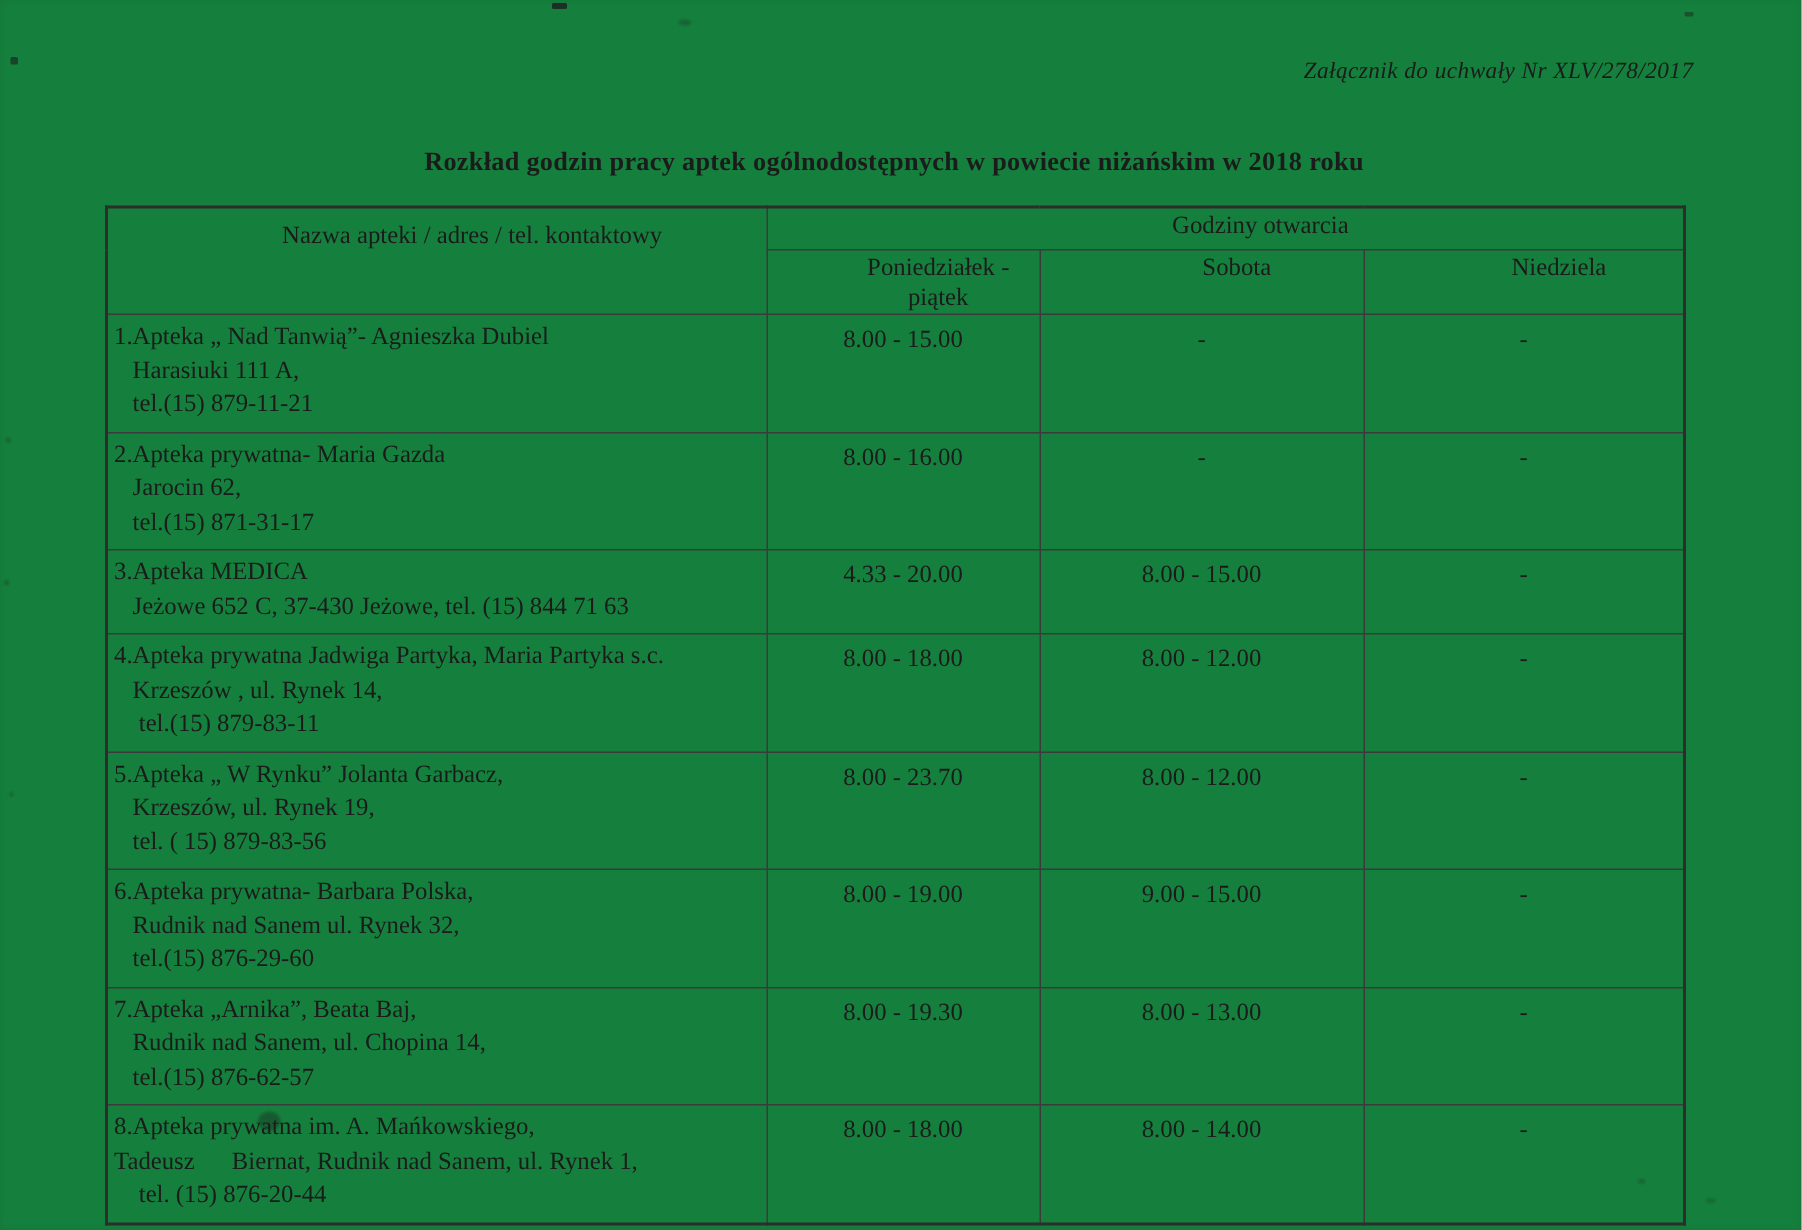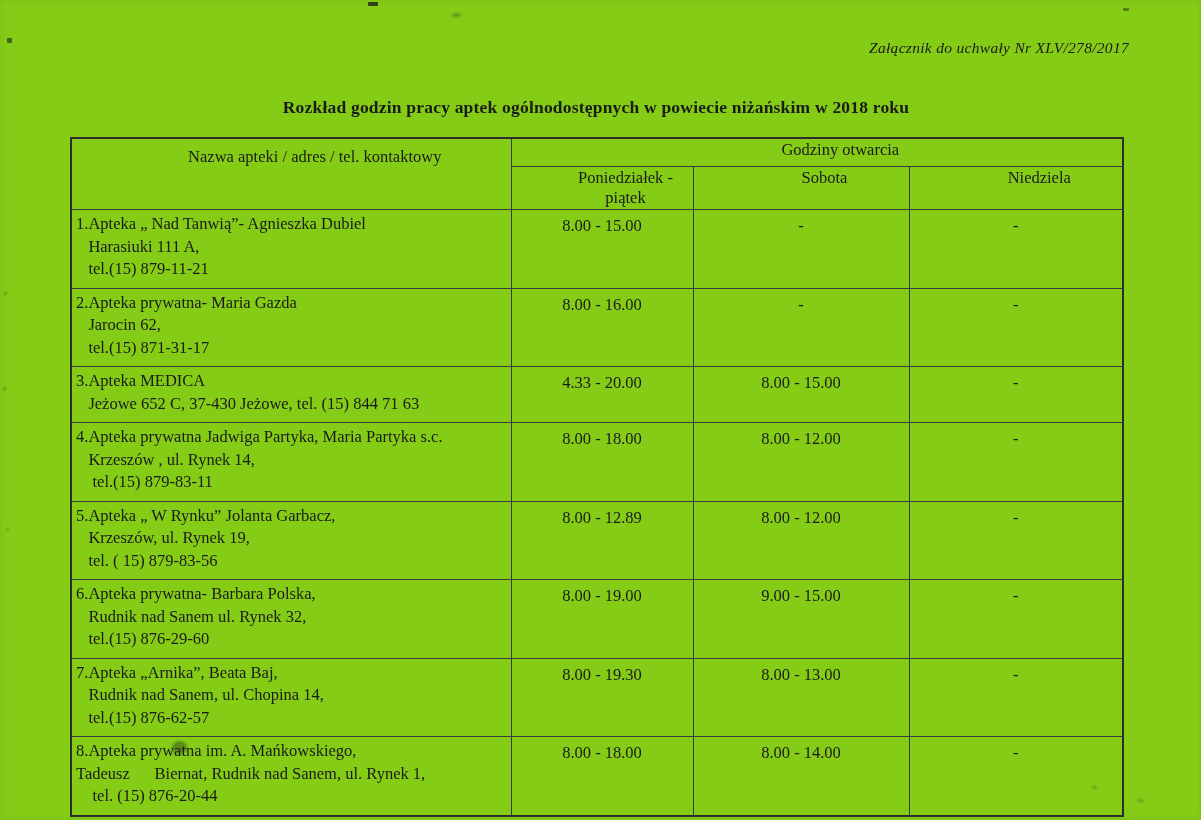--- a/index.html
+++ b/index.html
@@ -4,21 +4,21 @@
 <style>
   html, body {
     margin: 0;
     padding: 0;
     background: #e9e9e7;
   }
   .page {
     position: relative;
     width: 1201px;
     height: 820px;
-    background: #84cc16;
+    background: #15803d;
     overflow: hidden;
     font-family: "Liberation Serif", "DejaVu Serif", serif;
     color: #1b1b1b;
     box-shadow: inset 0 0 6px rgba(0,0,0,0.08);
   }
   .annotation {
     position: absolute;
     top: 37px;
     right: 72px;
     text-align: right;
@@ -144,21 +144,21 @@
       <td class="hours-cell">8.00 - 18.00</td>
       <td class="hours-cell">8.00 - 12.00</td>
       <td class="hours-cell">-</td>
     </tr>
         <tr>
       <td class="name-cell">
             <div class="line">5.Apteka „ W Rynku” Jolanta Garbacz,</div>
             <div class="line">   Krzeszów, ul. Rynek 19,</div>
             <div class="line">   tel. ( 15) 879-83-56</div>
           </td>
-      <td class="hours-cell">8.00 - 12.89</td>
+      <td class="hours-cell">8.00 - 23.70</td>
       <td class="hours-cell">8.00 - 12.00</td>
       <td class="hours-cell">-</td>
     </tr>
         <tr>
       <td class="name-cell">
             <div class="line">6.Apteka prywatna- Barbara Polska,</div>
             <div class="line">   Rudnik nad Sanem ul. Rynek 32,</div>
             <div class="line">   tel.(15) 876-29-60</div>
           </td>
       <td class="hours-cell">8.00 - 19.00</td>

